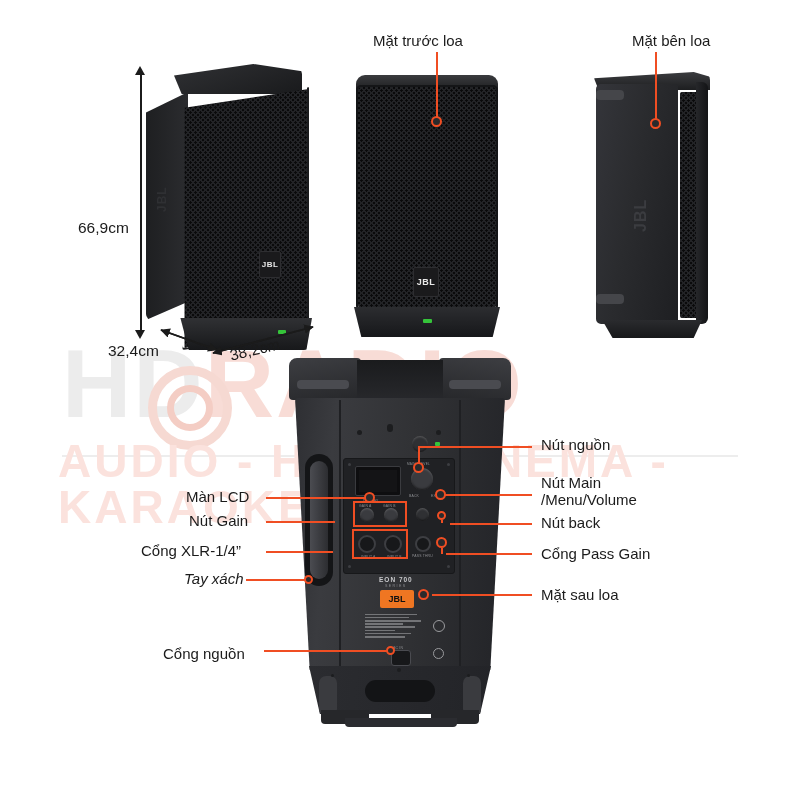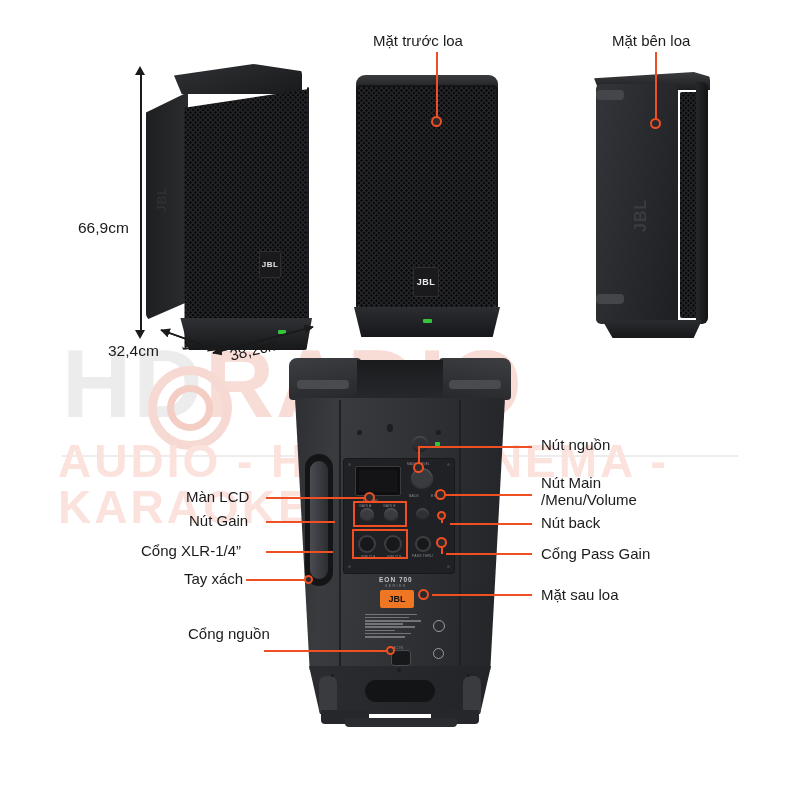--- a/index.html
+++ b/index.html
@@ -167,21 +167,21 @@
     <div class="grille" style="position:absolute; left:92px; top:20px; width:18px; height:226px; border-radius:2px;"></div>
     <div style="position:absolute; left:108px; top:10px; width:12px; height:242px;
                 background:linear-gradient(90deg,#26272a,#131416); border-radius:0 6px 6px 0;"></div>
 
     <div style="position:absolute; left:10px; top:248px; width:104px; height:18px;
                 background:linear-gradient(180deg,#2a2b2e,#17181a);
                 clip-path:polygon(4% 0%, 100% 0%, 92% 100%, 14% 100%); border-radius:0 0 6px 6px;"></div>
   </div>
   <div class="ld v" style="left:655px; top:52px; height:70px;"></div>
   <div class="dot" style="left:650px; top:118px;"></div>
-  <div class="lbl" style="left:612px; top:31px;">Mặt bên loa</div>
+  <div class="lbl" style="left:632px; top:31px;">Mặt bên loa</div>
 
   <div class="spk" style="left:281px; top:358px; width:238px; height:382px;">
 
     <div style="position:absolute; left:8px; top:0px; width:72px; height:42px;
                 background:linear-gradient(170deg,#3d3e42,#26272a); border-radius:8px 4px 4px 4px;"></div>
     <div style="position:absolute; left:158px; top:0px; width:72px; height:42px;
                 background:linear-gradient(190deg,#3d3e42,#26272a); border-radius:4px 8px 4px 4px;"></div>
     <div style="position:absolute; left:16px; top:22px; width:52px; height:9px; background:#4a4b50; border-radius:4px;"></div>
     <div style="position:absolute; left:168px; top:22px; width:52px; height:9px; background:#4a4b50; border-radius:4px;"></div>
 
@@ -311,19 +311,19 @@
   <div class="lbl" style="left:186px; top:487px;">Màn LCD</div>
 
   <div class="ld h" style="left:266px; top:521px; width:69px;"></div>
   <div class="lbl" style="left:189px; top:511px;">Nút Gain</div>
 
   <div class="ld h" style="left:266px; top:551px; width:67px;"></div>
   <div class="lbl" style="left:141px; top:541px;">Cổng XLR-1/4”</div>
 
   <div class="ld h" style="left:246px; top:579px; width:61px;"></div>
   <div class="dot sm" style="left:304px; top:575px;"></div>
-  <div class="lbl" style="left:184px; top:569px;">Tay xách</div>
+  <div class="lbl" style="left:184px; top:569px;font-style:italic;">Tay xách</div>
 
   <div class="ld h" style="left:264px; top:650px; width:126px;"></div>
   <div class="dot sm" style="left:386px; top:646px;"></div>
-  <div class="lbl" style="left:163px; top:624px;margin-left:25px;">Cổng nguồn</div>
+  <div class="lbl" style="left:163px; top:644px;">Cổng nguồn</div>
 
 </div>
 
 </body></html>

